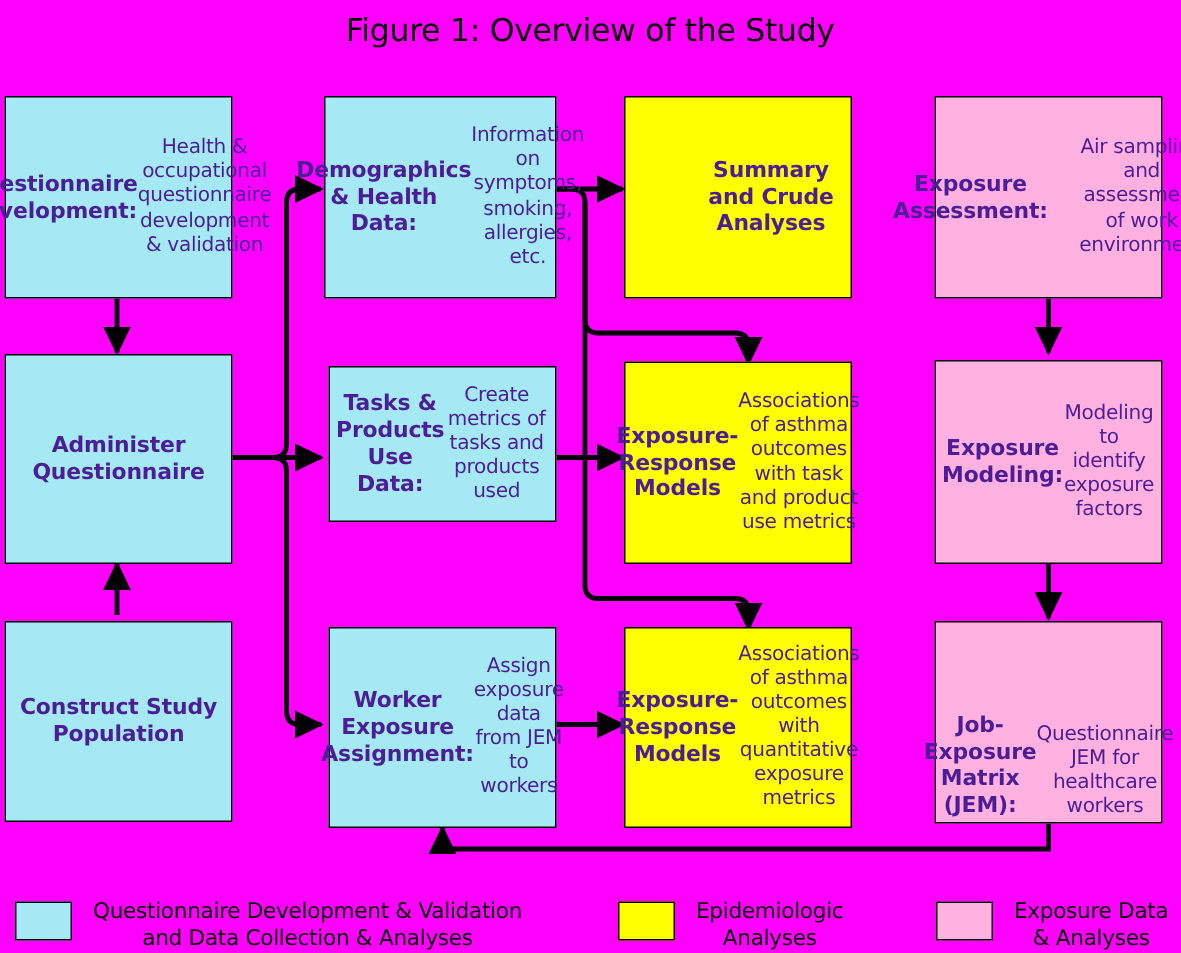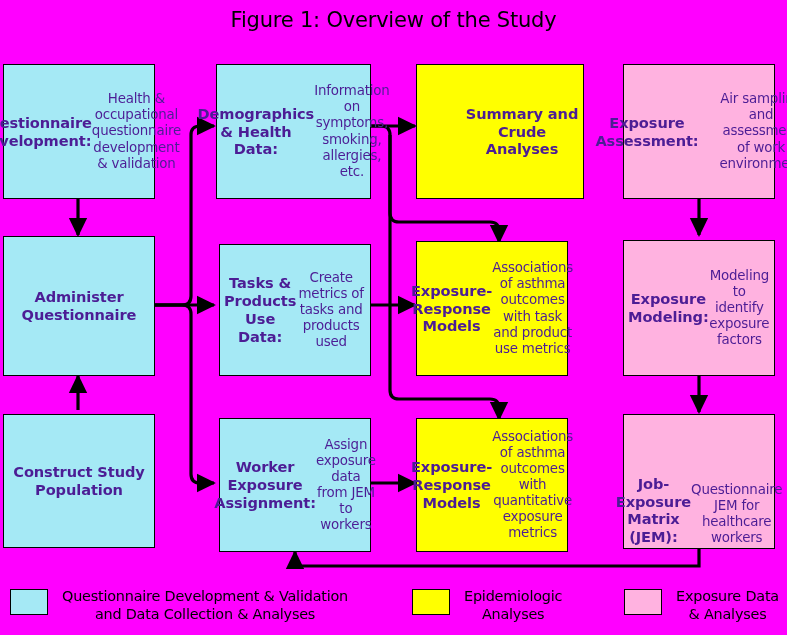--- a/index.html
+++ b/index.html
@@ -80,20 +80,21 @@
     position: absolute;
     left: 0;
     top: 583px;
     width: 787px;
     height: 52px;
   }
   .legend-item {
     position: absolute;
     display: flex;
     align-items: flex-start;
+    margin-top: 12px;
   }
   .legend-swatch {
     box-sizing: border-box;
     width: 38px;
     height: 26px;
     border: 1.6px solid #000000;
     flex: 0 0 auto;
     margin-top: 2px;
   }
   .legend-label {
@@ -161,31 +162,31 @@
 
   <div class="node c-blue" style="left:3px; top:414px; width:152px; height:134px;">
     <div class="t">Construct Study Population</div>
   </div>
 
   <div class="node c-blue" style="left:216px; top:64px; width:155px; height:135px;">
     <div class="t">Demographics &amp; Health Data:</div>
     <div class="d">Information on symptoms, smoking, allergies, etc.</div>
   </div>
 
-  <div class="node c-blue" style="left:219px; top:244px; width:152px; height:132px;">
+  <div class="node c-blue" style="left:219px; top:244px; width:152px; height:104px;">
     <div class="t">Tasks &amp; Products Use Data:</div>
     <div class="d">Create metrics of tasks and products used</div>
   </div>
 
   <div class="node c-blue" style="left:219px; top:418px; width:152px; height:134px;">
     <div class="t">Worker Exposure Assignment:</div>
     <div class="d">Assign exposure data from JEM to workers</div>
   </div>
 
-  <div class="node c-yellow" style="left:416px; top:64px; width:168px; height:135px;padding-left:48px;">
+  <div class="node c-yellow" style="left:416px; top:64px; width:152px; height:135px;padding-left:48px;">
     <div class="t">Summary and Crude Analyses</div>
   </div>
 
   <div class="node c-yellow" style="left:416px; top:241px; width:152px; height:135px;">
     <div class="t">Exposure-Response Models</div>
     <div class="d">Associations of asthma outcomes with task and product use metrics</div>
   </div>
 
   <div class="node c-yellow" style="left:416px; top:418px; width:152px; height:134px;">
     <div class="t">Exposure-Response Models</div>

